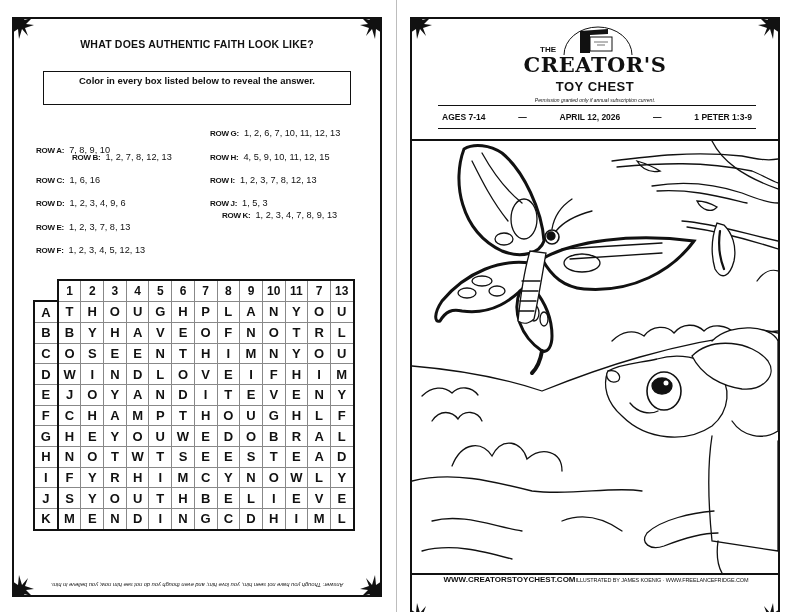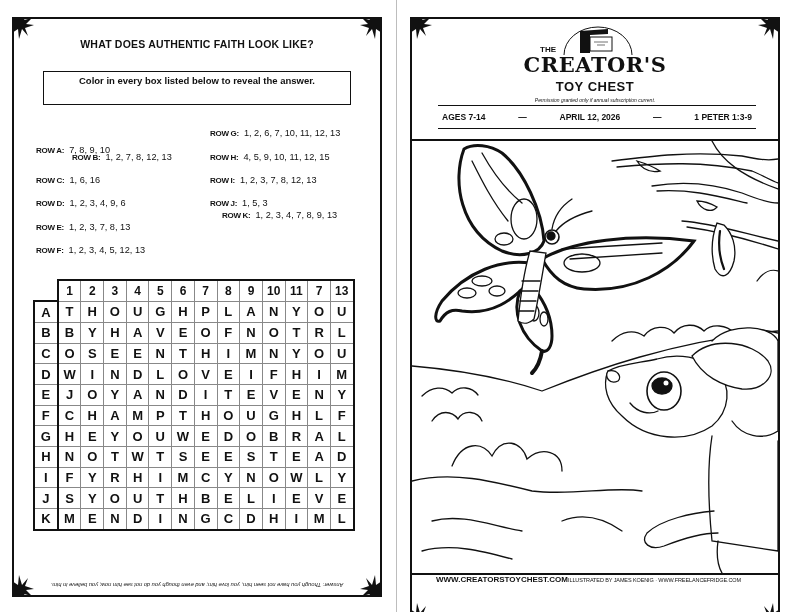--- a/index.html
+++ b/index.html
@@ -20,21 +20,21 @@
   .grid td.blank{border:none;}
   .grid tr.header td{font-size:12px;}
   .grid td.rowlabel{font-size:13px;}
   .answer{position:absolute;left:0;width:100%;bottom:7px;text-align:center;font-size:5.7px;font-style:italic;transform:rotate(180deg);}
   .logo-the{position:absolute;left:128px;top:26px;font-size:8px;font-weight:bold;}
   .logo-creators{position:absolute;left:0;width:100%;top:33px;text-align:center;font-family:"DejaVu Serif",serif;font-weight:bold;font-size:21px;letter-spacing:0.5px;}
   .logo-toy{position:absolute;left:0;width:100%;top:60px;text-align:center;font-weight:bold;font-size:13px;letter-spacing:0.5px;}
   .permission{position:absolute;left:0;width:100%;top:78px;text-align:center;font-size:5px;font-style:italic;}
   .info-bar{position:absolute;left:26px;top:86px;width:318px;height:24px;border-top:1.5px solid #111;border-bottom:1.5px solid #111;display:flex;align-items:center;justify-content:space-between;font-weight:bold;font-size:8.5px;padding:0 4px;box-sizing:border-box;}
   .illus{position:absolute;left:0;top:120px;width:366px;height:432px;border-top:2px solid #111;border-bottom:2px solid #111;overflow:hidden;}
-  .footer{position:absolute;left:24px;top:556px;width:320px;display:flex;justify-content:flex-start;align-items:center;font-size:7.5px;}
+  .footer{position:absolute;left:24px;top:556px;width:320px;display:flex;justify-content:center;align-items:center;font-size:7.5px;}
   .footer .url{font-weight:bold;font-size:8px;}
   .footer .credit{font-size:5.5px;letter-spacing:-0.1px;}
 </style>
 </head>
 <body>
 
 <div class="divider"></div>
 
 <div class="page-frame" id="left-frame">
   <div class="corner" style="left:-2px;top:-2px;">

